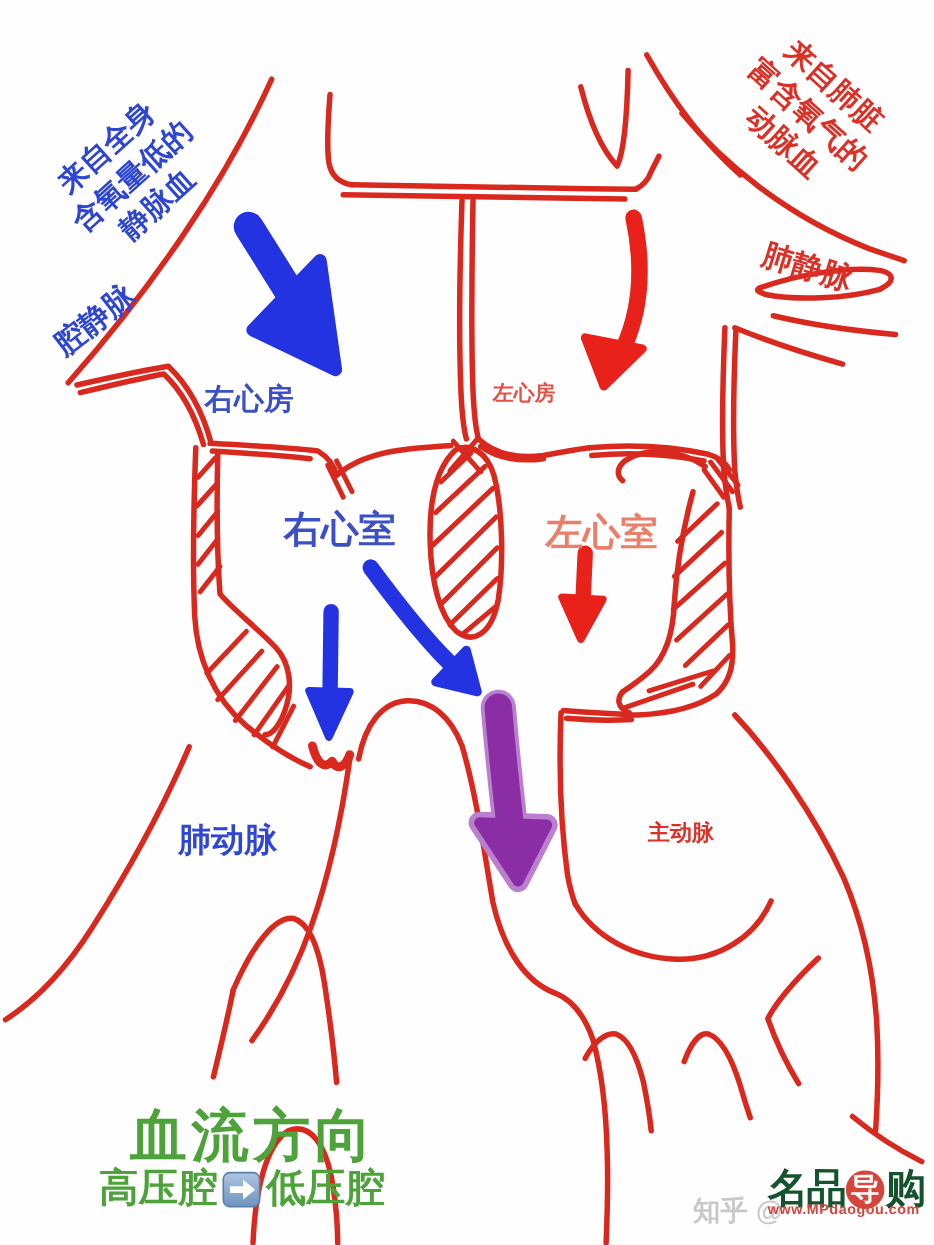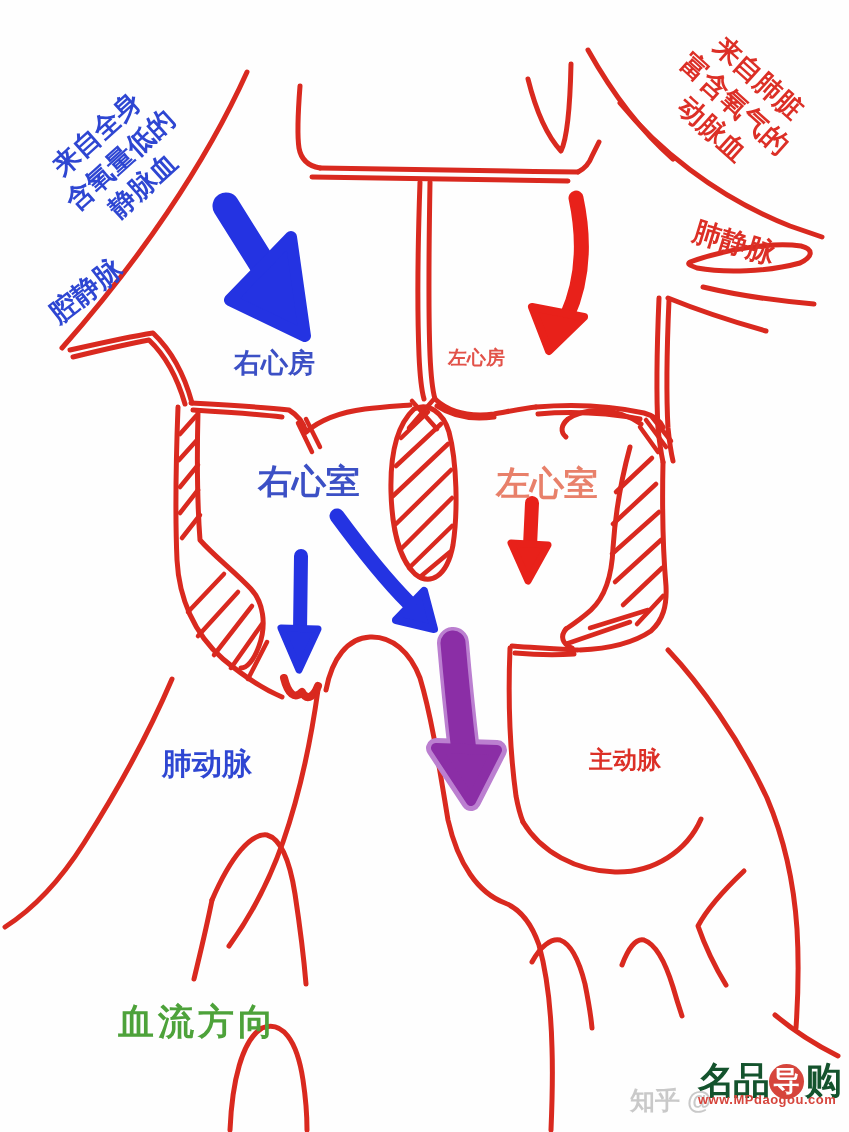--- a/index.html
+++ b/index.html
@@ -21,28 +21,28 @@
   .arr-purple-headhalo{fill:#bb7fd0;stroke:#bb7fd0;stroke-linejoin:round;}
   .arr-purple-head{fill:var(--flow-arrow-purple,#8b2ea6);stroke:var(--flow-arrow-purple,#8b2ea6);stroke-linejoin:round;}
   
   .lbl{position:absolute;font-weight:bold;white-space:nowrap;}
   .note{text-align:center;line-height:1.28;font-size:27px;font-weight:bold;}
   .note div{white-space:nowrap;}
   .venous-note{left:45px;top:108px;width:150px;color:var(--venous-blue,#2e46d2);transform:rotate(-42deg);transform-origin:center;}
   .arterial-note{left:660px;top:52px;width:150px;color:var(--arterial-red,#dc2f26);transform:rotate(42deg);transform-origin:center;}
   .vena-cava{left:44px;top:272px;font-size:28px;color:var(--venous-blue,#2e46d2);transform:rotate(-38deg);transform-origin:center;}
   .pulm-vein{left:692px;top:224px;font-size:28px;color:var(--arterial-red,#dc2f26);transform:rotate(17deg);transform-origin:center;}
-  .ra{left:186px;top:345px;font-size:27px;color:var(--chamber-blue,#3c50c5);margin-left:48px;}
+  .ra{left:186px;top:345px;font-size:27px;color:var(--chamber-blue,#3c50c5);}
   .la{left:448px;top:345px;font-size:19px;color:var(--left-atrium-red,#e25249);}
   .rv{left:258px;top:459px;font-size:34px;color:var(--chamber-blue,#3c50c5);}
   .lv{left:496px;top:461px;font-size:34px;color:var(--left-ventricle-red,#e8806a);}
   .pa{left:162px;top:744px;font-size:30px;color:var(--venous-blue,#2e46d2);}
-  .ao{left:589px;top:744px;font-size:24px;color:var(--arterial-red,#e03328);}
-  
-  .legend-title{left:118px;top:998px;font-size:36px;letter-spacing:4px;color:var(--legend-green,#4da23a);}
+  .ao{left:589px;top:744px;font-size:20px;color:var(--arterial-red,#e03328);}
+  
+  .legend-title{left:118px;top:998px;font-size:52px;letter-spacing:4px;color:var(--legend-green,#4da23a);}
   .legend-rule{left:90px;top:1056px;font-size:36px;color:var(--legend-green,#4da23a);display:flex;align-items:center;gap:3px;}
   .emoji-arrow{display:inline-flex;width:38px;height:38px;}
   
   .zhihu{left:630px;top:1084px;font-size:25px;color:#c9c9c9;font-weight:bold;z-index:1;}
   .logo{position:absolute;left:698px;top:1056px;z-index:2;display:flex;align-items:center;}
   .logo .blk{font-size:37px;font-weight:900;color:#14532d;letter-spacing:-2px;text-align:center;}
   .logo .circ{display:inline-block;width:35px;height:35px;border-radius:50%;background:var(--logo-red,#d6453c);
     color:#fff;font-size:27px;font-weight:900;line-height:35px;text-align:center;margin:0 1px;}
   .logo-url{position:absolute;left:698px;top:1092px;width:140px;text-align:left;font-size:13px;font-weight:bold;
     color:var(--logo-red,#d6453c);z-index:3;letter-spacing:0.5px;}
@@ -200,20 +200,36 @@
   <div class="lbl vena-cava">腔静脉</div>
   <div class="lbl pulm-vein">肺静脉</div>
   <div class="lbl ra">右心房</div>
   <div class="lbl la">左心房</div>
   <div class="lbl lv">左心室</div>
   <div class="lbl rv">右心室</div>
   <div class="lbl pa">肺动脉</div>
   <div class="lbl ao">主动脉</div>
 
   <div class="lbl legend-title">血流方向</div>
+  <div class="lbl legend-rule">
+    <span>高压腔</span>
+    <span class="emoji-arrow">
+      <svg width="38" height="38" viewBox="0 0 38 38">
+        <defs>
+          <linearGradient id="emojiGrad" x1="0" y1="0" x2="0" y2="1">
+            <stop offset="0" stop-color="#adc6e0"></stop>
+            <stop offset="1" stop-color="#6d93c0"></stop>
+          </linearGradient>
+        </defs>
+        <rect x="2" y="4" width="33" height="31" rx="6" fill="url(#emojiGrad)" stroke="#5c7fa8" stroke-width="1.5"></rect>
+        <path d="M8 16.5 h12 v-6 l11 9 -11 9 v-6 h-12 z" fill="#ffffff"></path>
+      </svg>
+    </span>
+    <span>低压腔</span>
+  </div>
 
   <div class="lbl zhihu">知乎 @</div>
   <div class="logo">
     <span class="blk">名品</span>
     <span class="circ">导</span>
     <span class="blk">购</span>
   </div>
   <div class="logo-url">www.MPdaogou.com</div>
 
 </div>

